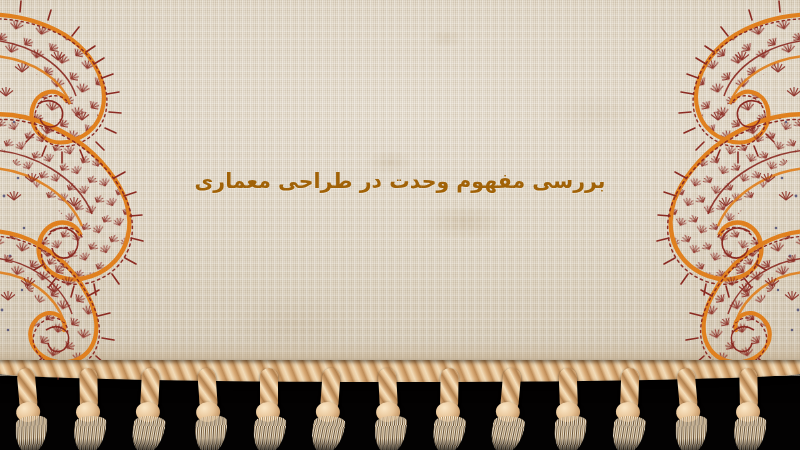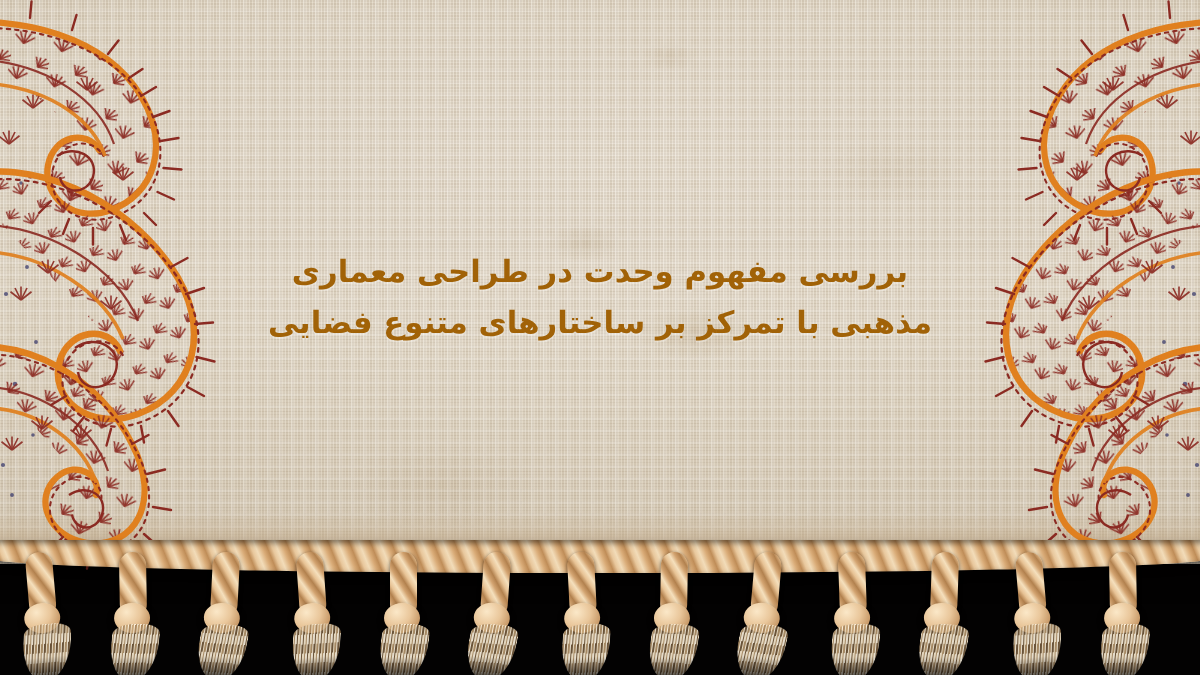--- a/index.html
+++ b/index.html
@@ -359,21 +359,20 @@
         <use href="#fan" x="96" y="60"></use>
           <use href="#fan" x="112" y="206"></use>
         <use href="#fan" x="92" y="292"></use>
           <use href="#fan" x="120" y="120"></use>
       </g>
     </svg>
   </div>
 
   <div class="title">
     <span class="ln">بررسی مفهوم وحدت در طراحی معماری</span>
-    <span class="ln">مذهبی با تمرکز بر ساختارهای متنوع فضایی</span>
   </div>
 
   <div class="fringe">
     <div class="cord"></div>
     <div id="tassels">
         <div class="tassel" style="left: 12px; transform: rotate(-5deg);">
           <div class="knot"></div>
           <div class="bead"></div>
           <div class="skirt"></div>
         </div>

